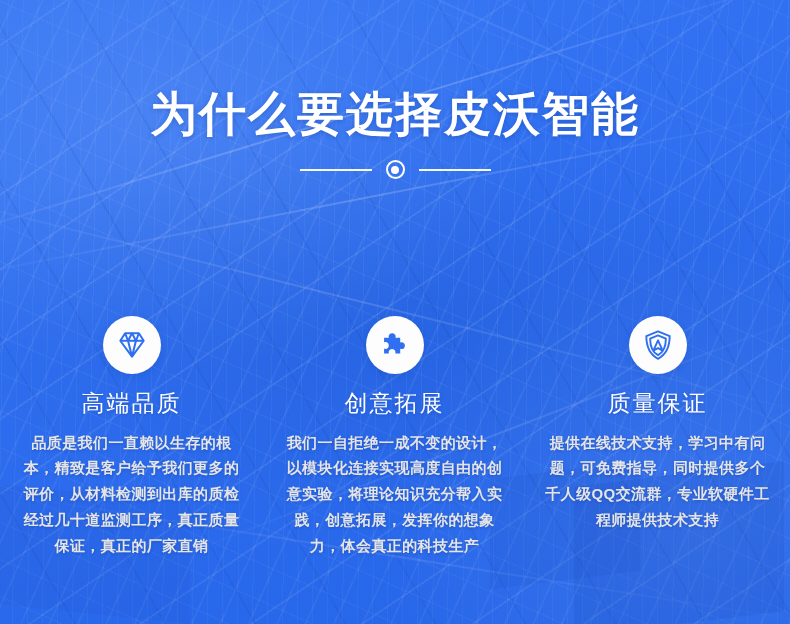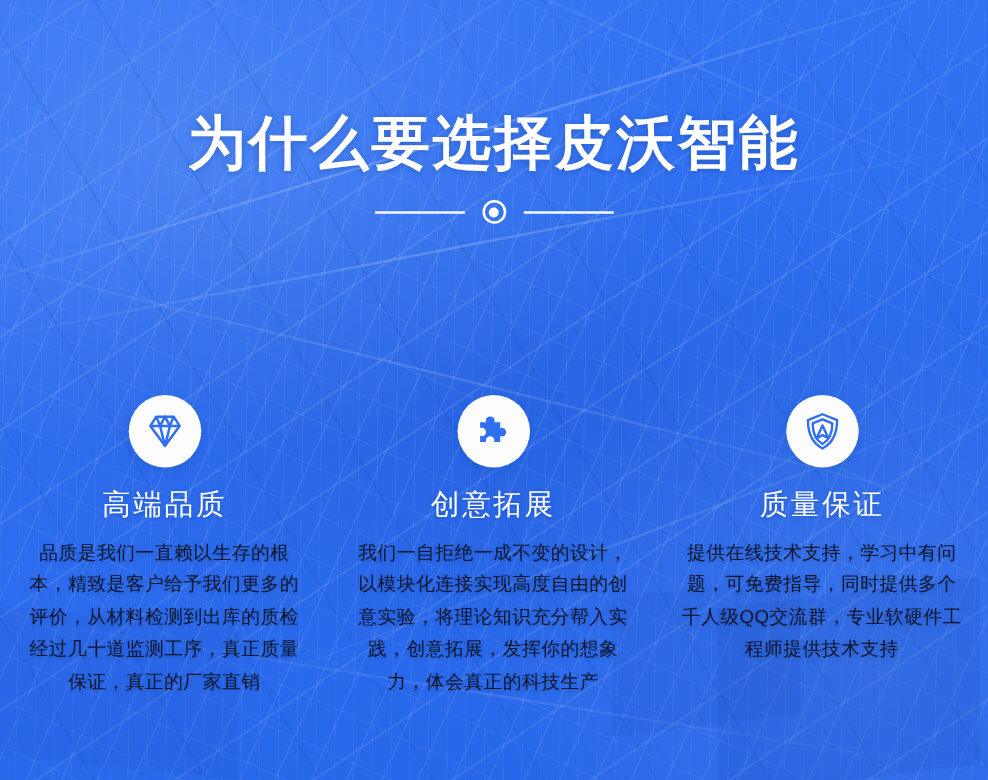--- a/index.html
+++ b/index.html
@@ -179,27 +179,28 @@
     font-size: 23px;
     font-weight: normal;
     letter-spacing: 2px;
     line-height: 1.2;
     white-space: nowrap;
     text-shadow: 0 1px 3px rgba(10,40,120,.25);
   }
 
   .feature-desc {
     margin-top: 12px;
-    color: #0f172a;
+    color: #e5e5e5;
     font-size: 15px;
     line-height: 1.72;
     text-align: center;
     letter-spacing: .4px;
     width: 225px;
     text-shadow: 0 1px 3px rgba(10,40,120,.28);
+    font-weight: bold;
   }
 </style>
 </head>
 <body>
 
 <div class="banner">
 
   <div class="bg-photo"></div>
   <div class="bg-grid-a"></div>
   <div class="bg-grid-b"></div>

